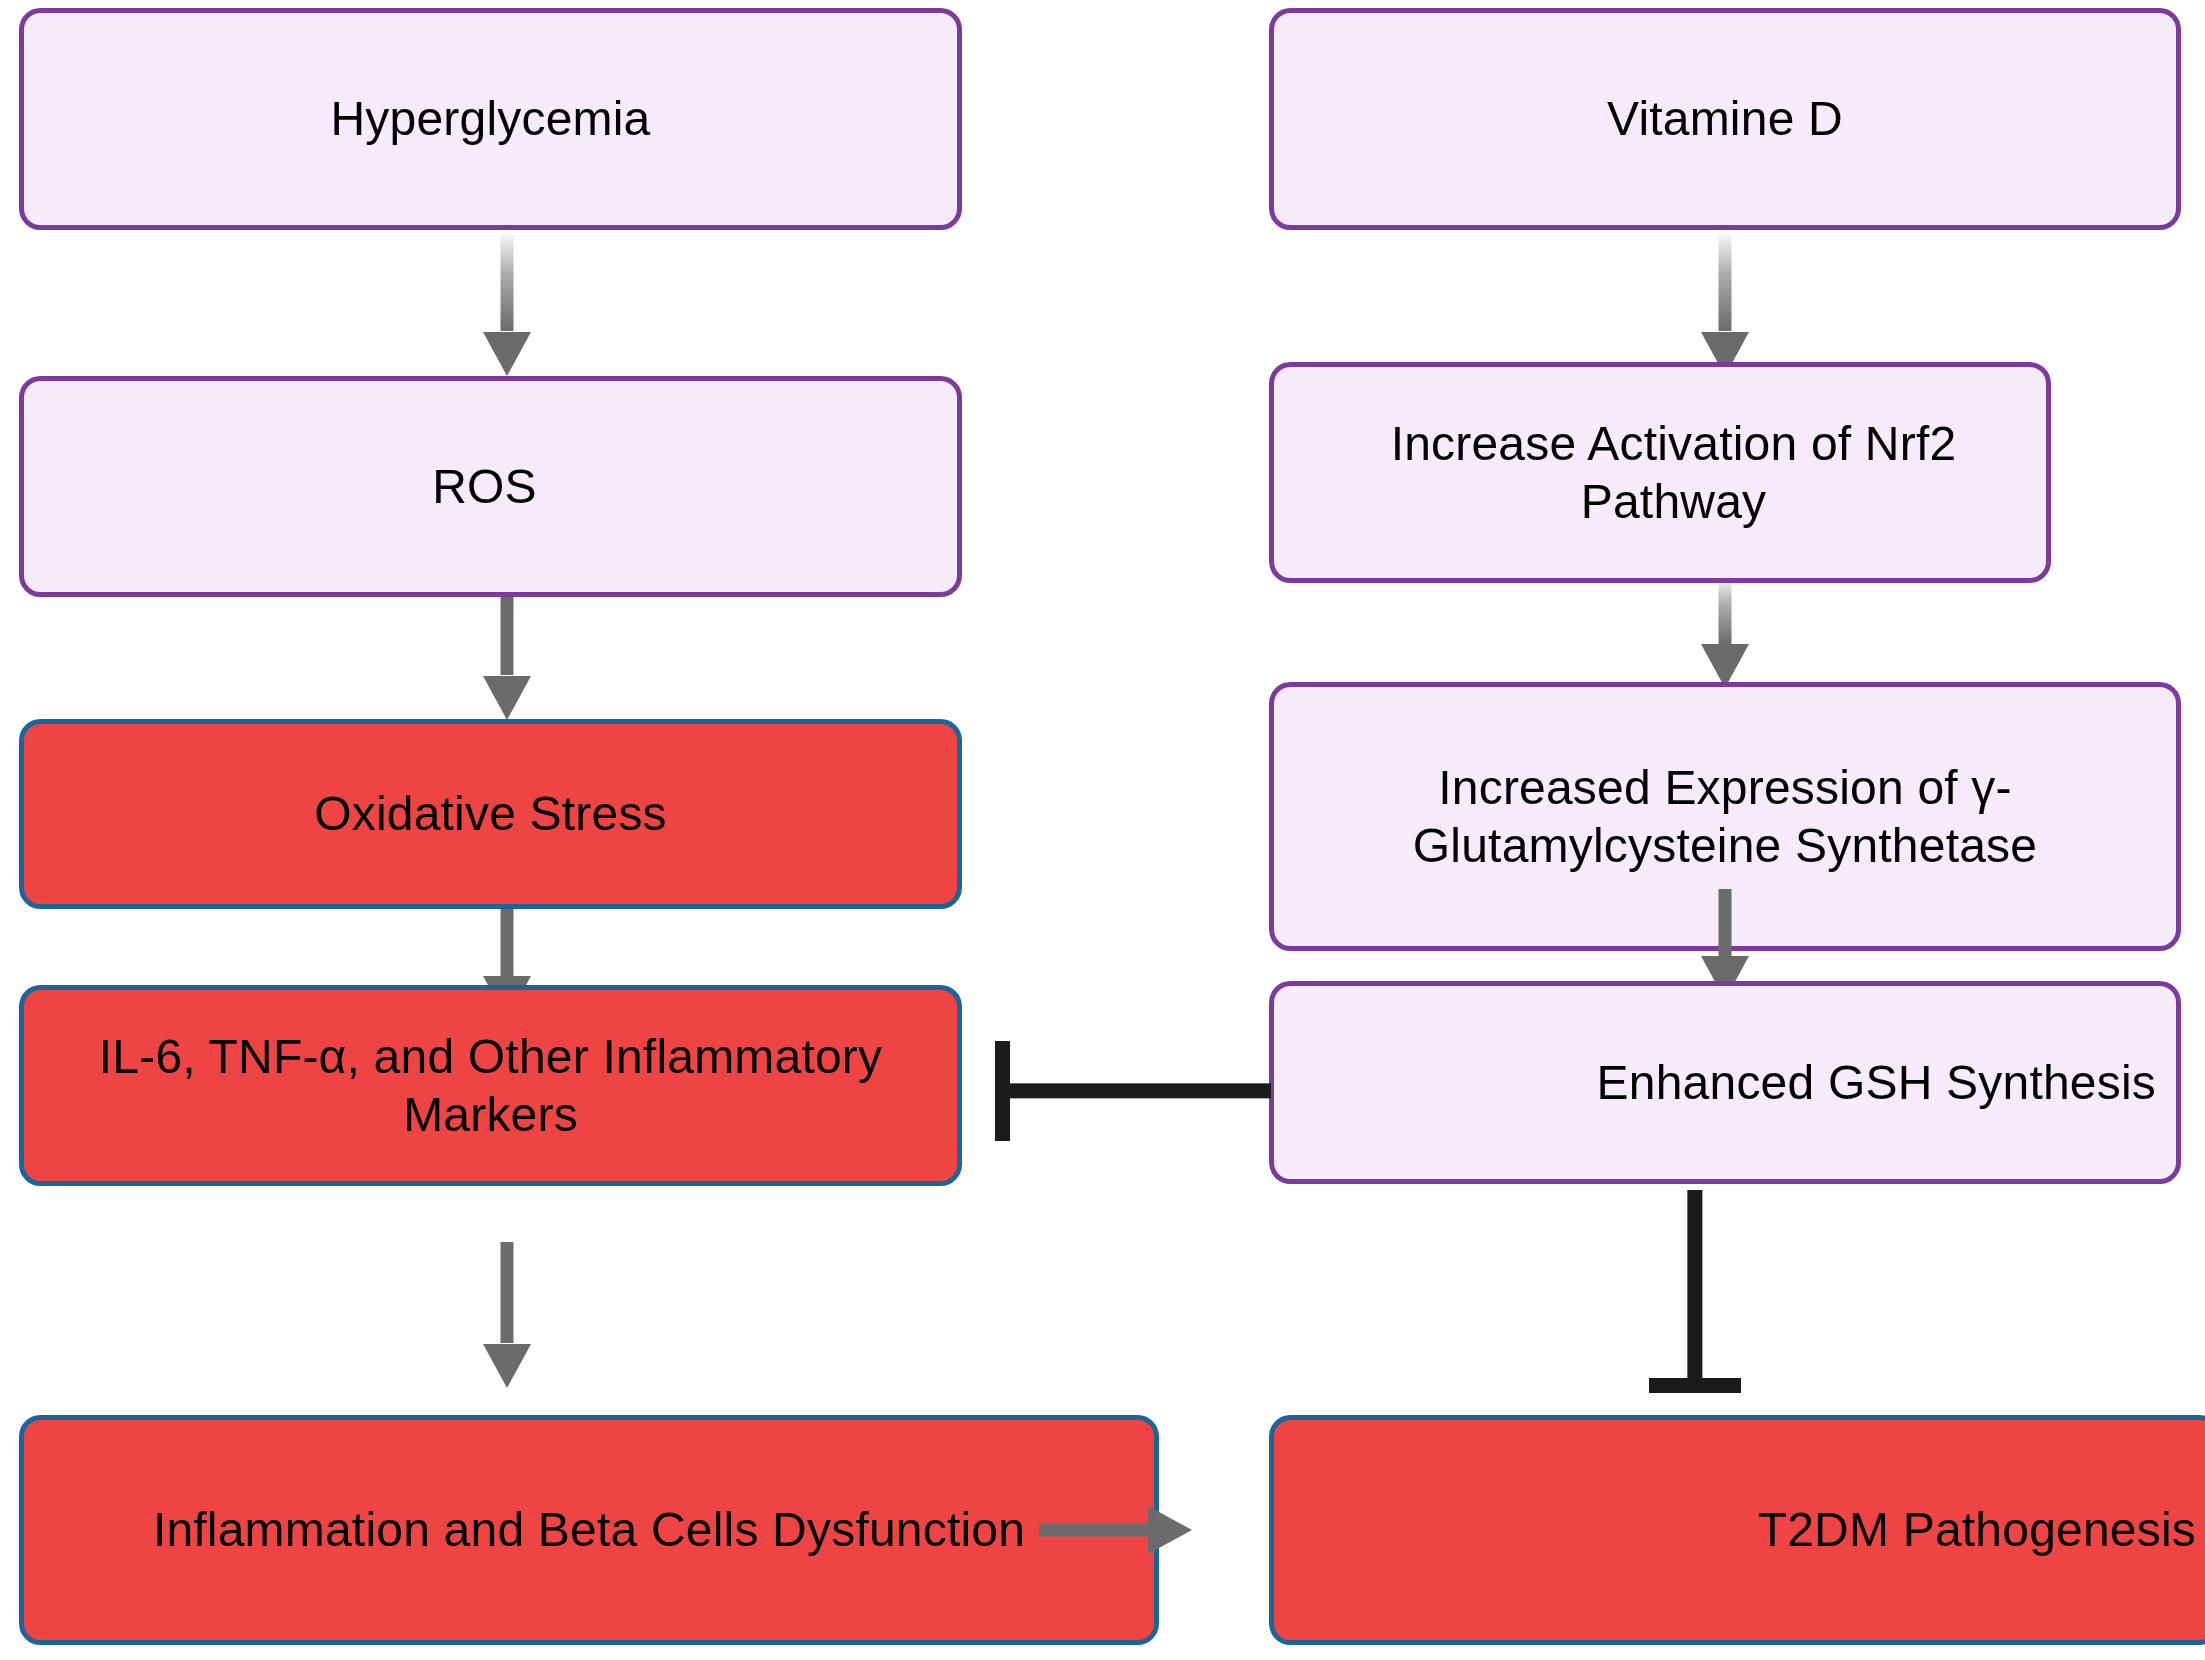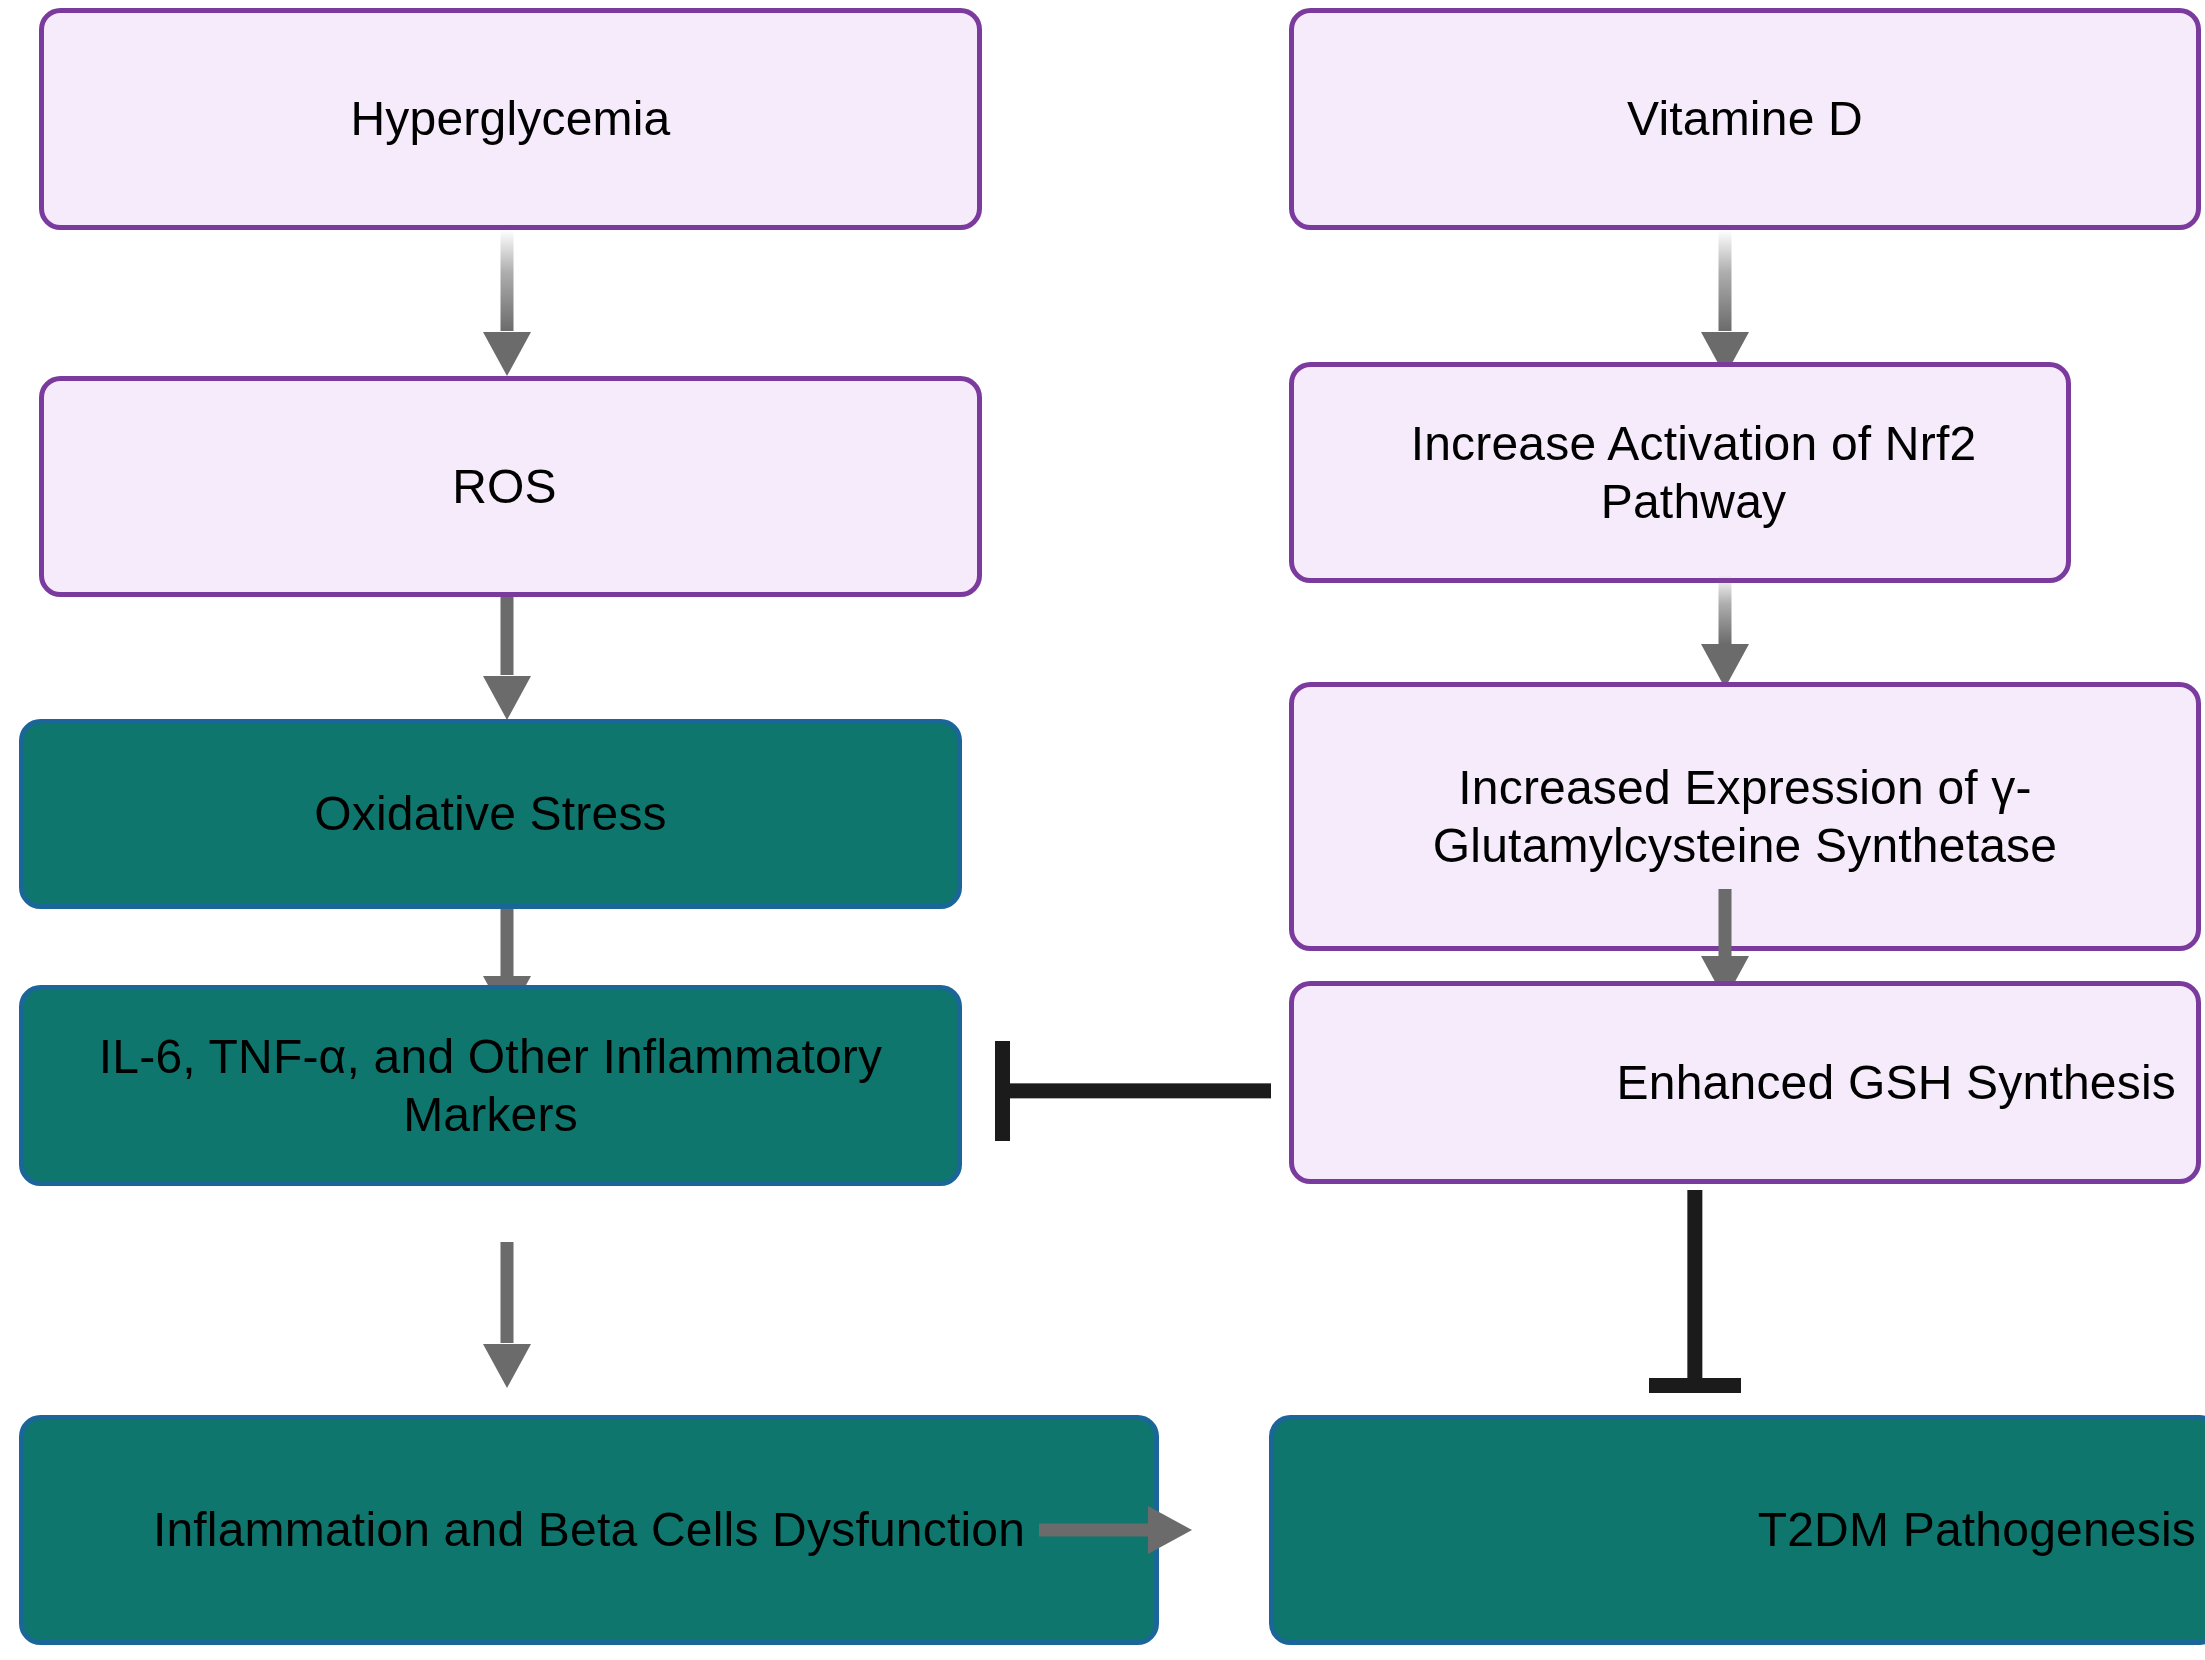--- a/index.html
+++ b/index.html
@@ -30,24 +30,23 @@
     padding: 4.6px 20px;
     line-height: 1.20;
     color: #000000;
     font-size: 48px;
     font-weight: 400;
     letter-spacing: 0.2px;
   }
   .node.purple {
     background: #f5ebfa;
     border-color: #7b3a9e;
-    margin-left: 20px;
   }
   .node.blue {
-    background: #0f766e;
+    background: #ef4444;
     border-color: #1a6699;
   }
   .node-label {
     display: block;
     width: 100%;
   }
 
   
   .arrow-v {
     position: absolute;

